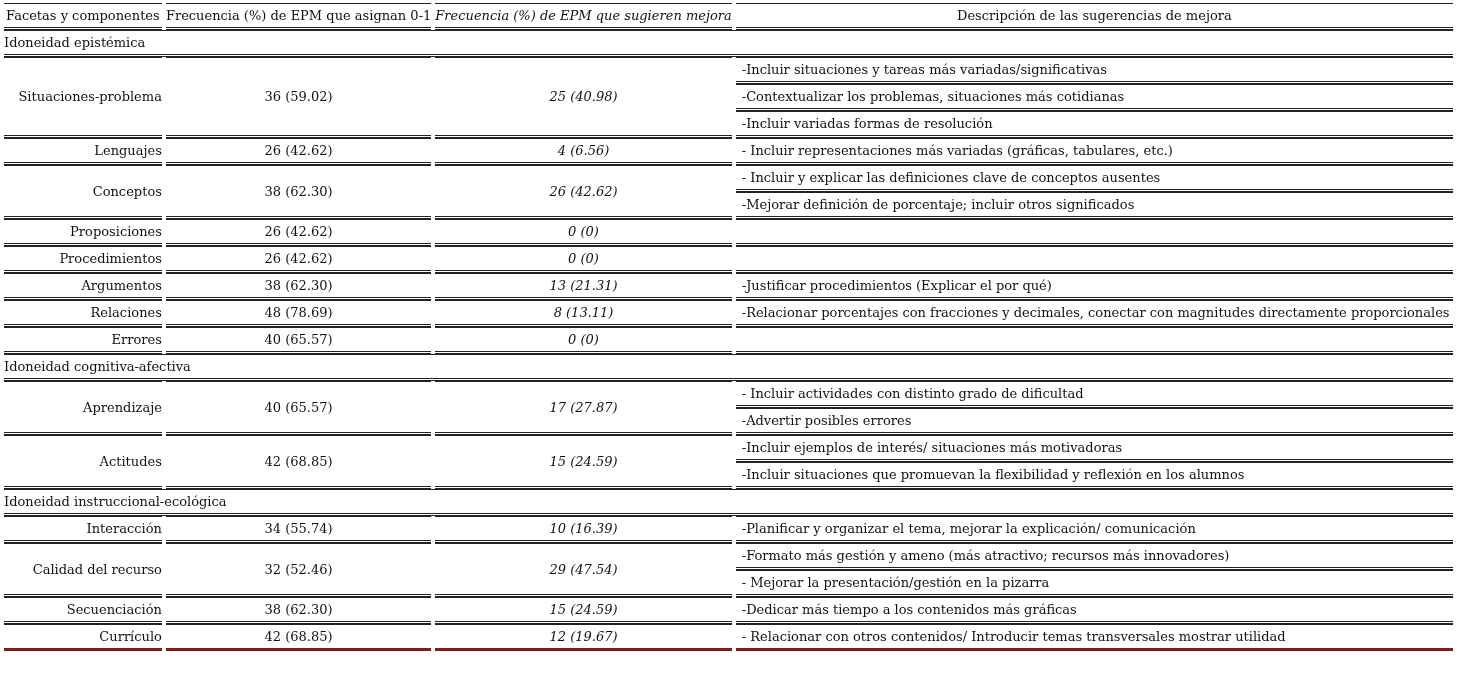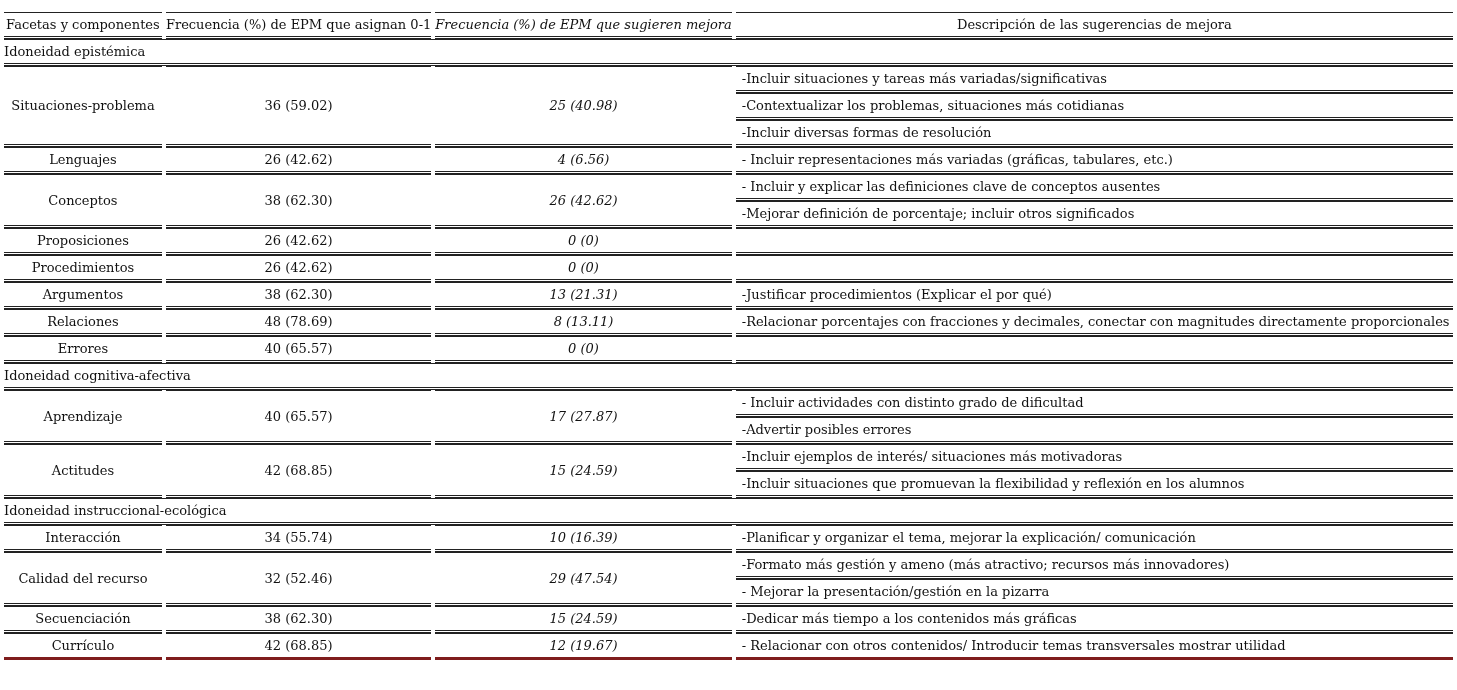--- a/index.html
+++ b/index.html
@@ -1,23 +1,23 @@
 <!DOCTYPE html>
 <html><head>
 <meta charset="utf-8">
 <style>
   html, body { margin:0; padding:0; background:#ffffff; }
   body { width:1457px; height:690px; position:relative; overflow:hidden;
          font-family: "DejaVu Serif", "Liberation Serif", serif; color:#111; }
-  table { position:absolute; left:4px; top:12px; border-collapse:separate; border-spacing:4px 0;
+  table { position:absolute; left:4px; top:3px; border-collapse:separate; border-spacing:4px 0;
           margin-left:-4px; font-size:13px; }
   td, th { font-weight:normal; padding:0; height:23px; line-height:23px; white-space:nowrap;
            border-top:1px solid #222; border-bottom:3px double #222; }
   th { border-top:1px solid #222; }
-  .c1 { width:162px; text-align:center; }
+  .c1 { width:162px; text-align:right; }
   .c2 { width:263px; text-align:center;margin-left:8px; }
   .c3 { width:290px; text-align:center;font-style:italic; }
   .c4 { width:721px; text-align:left; padding-left:6px;margin-top:46px; }
   .section td { text-align:left; }
   .last td { border-bottom:3px solid #7f1d1d; }
   .hdr th:first-child { text-align:left; padding-left:2px; }
 </style>
 </head>
 <body>
 
@@ -37,21 +37,21 @@
       <tr>
         <td class="c1" rowspan="3">Situaciones-problema</td>
         <td class="c2" rowspan="3">36 (59.02)</td>
         <td class="c3" rowspan="3">25 (40.98)</td>
         <td class="c4">-Incluir situaciones y tareas más variadas/significativas</td>
       </tr>
       <tr>
         <td class="c4">-Contextualizar los problemas, situaciones más cotidianas</td>
       </tr>
       <tr>
-        <td class="c4">-Incluir diversas formas de resolución</td>
+        <td class="c4">-Incluir variadas formas de resolución</td>
       </tr>
       <tr>
         <td class="c1" rowspan="1">Lenguajes</td>
         <td class="c2" rowspan="1">26 (42.62)</td>
         <td class="c3" rowspan="1">4 (6.56)</td>
         <td class="c4">- Incluir representaciones más variadas (gráficas, tabulares, etc.)</td>
       </tr>
       <tr>
         <td class="c1" rowspan="2">Conceptos</td>
         <td class="c2" rowspan="2">38 (62.30)</td>

